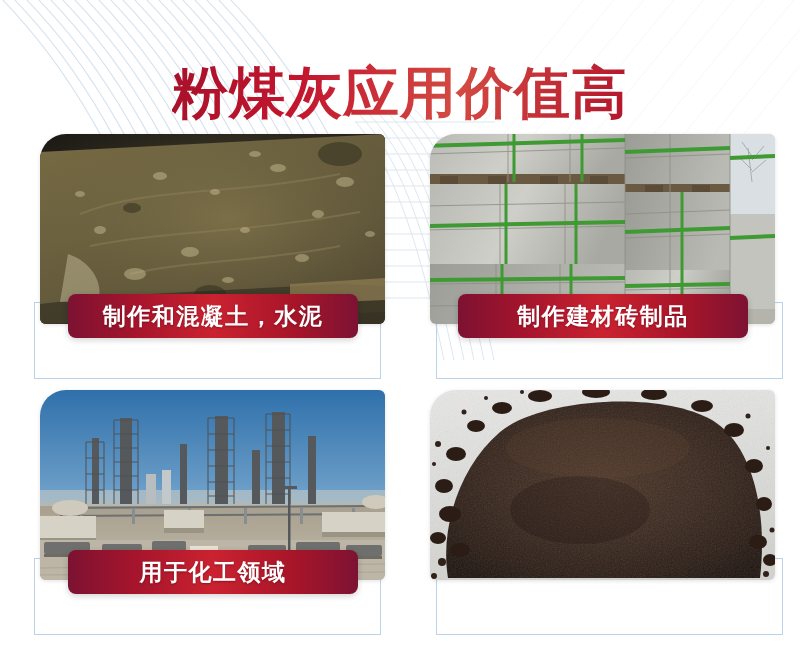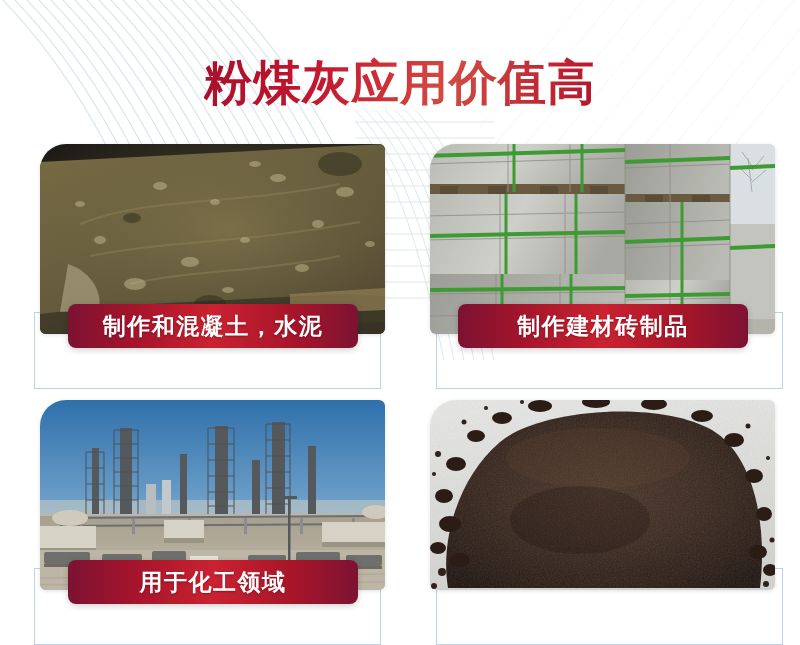--- a/index.html
+++ b/index.html
@@ -13,31 +13,31 @@
 
   
   .bg-swoosh{position:absolute;left:-40px;top:-30px;width:430px;height:230px;pointer-events:none;}
   .bg-diag{position:absolute;right:0;top:0;width:320px;height:190px;pointer-events:none;opacity:.5;}
   .bg-mid{position:absolute;left:355px;top:110px;width:140px;height:250px;pointer-events:none;}
 
   
   .title-wrap{position:absolute;left:0;top:24px;width:800px;text-align:center;}
   .title{
     display:inline-block;
-    font-size:48px;line-height:1.12;font-weight:bold;
+    font-size:56px;line-height:1.12;font-weight:bold;
     letter-spacing:1px;
     background:linear-gradient(100deg,#a8112a 0%,#c2162e 28%,#d44a42 62%,#b3152c 100%);
     -webkit-background-clip:text;background-clip:text;color:transparent;
     -webkit-text-fill-color:transparent;
     text-shadow:none;
     font-family:"DejaVu Sans","Liberation Sans",sans-serif;
   }
 
   
-  .grid{position:absolute;left:0;top:130px;width:800px;height:515px;}
+  .grid{position:absolute;left:0;top:120px;width:800px;height:515px;}
   .card{position:absolute;width:345px;height:232px;}
   .card.c0{left:40px;top:14px;}
   .card.c1{left:430px;top:14px;}
   .card.c2{left:40px;top:270px;}
   .card.c3{left:430px;top:270px;}
 
   
   .frame{
     position:absolute;left:-6px;top:168px;width:345px;height:75px;
     border:1px solid #bcd2e6;background:transparent;

